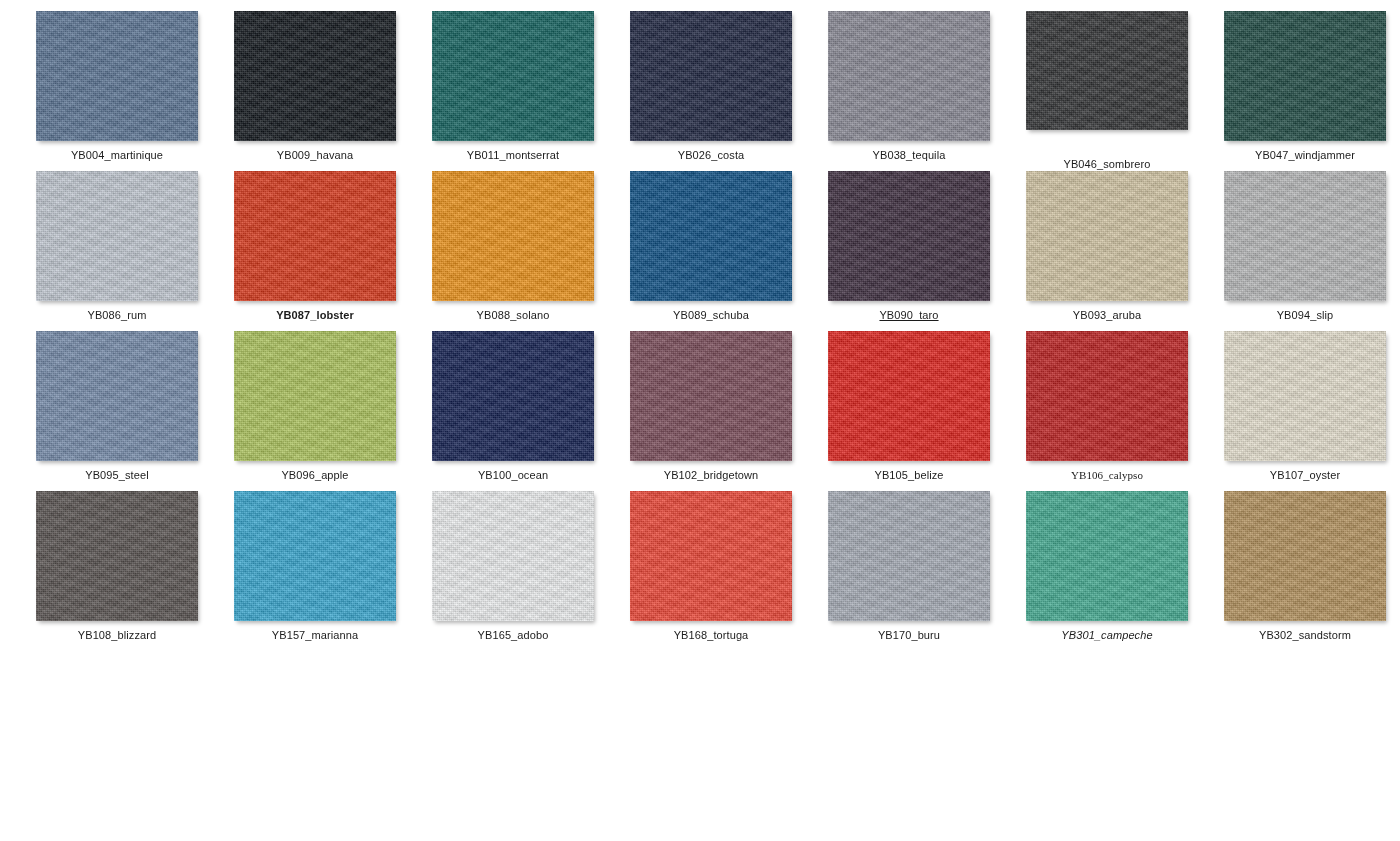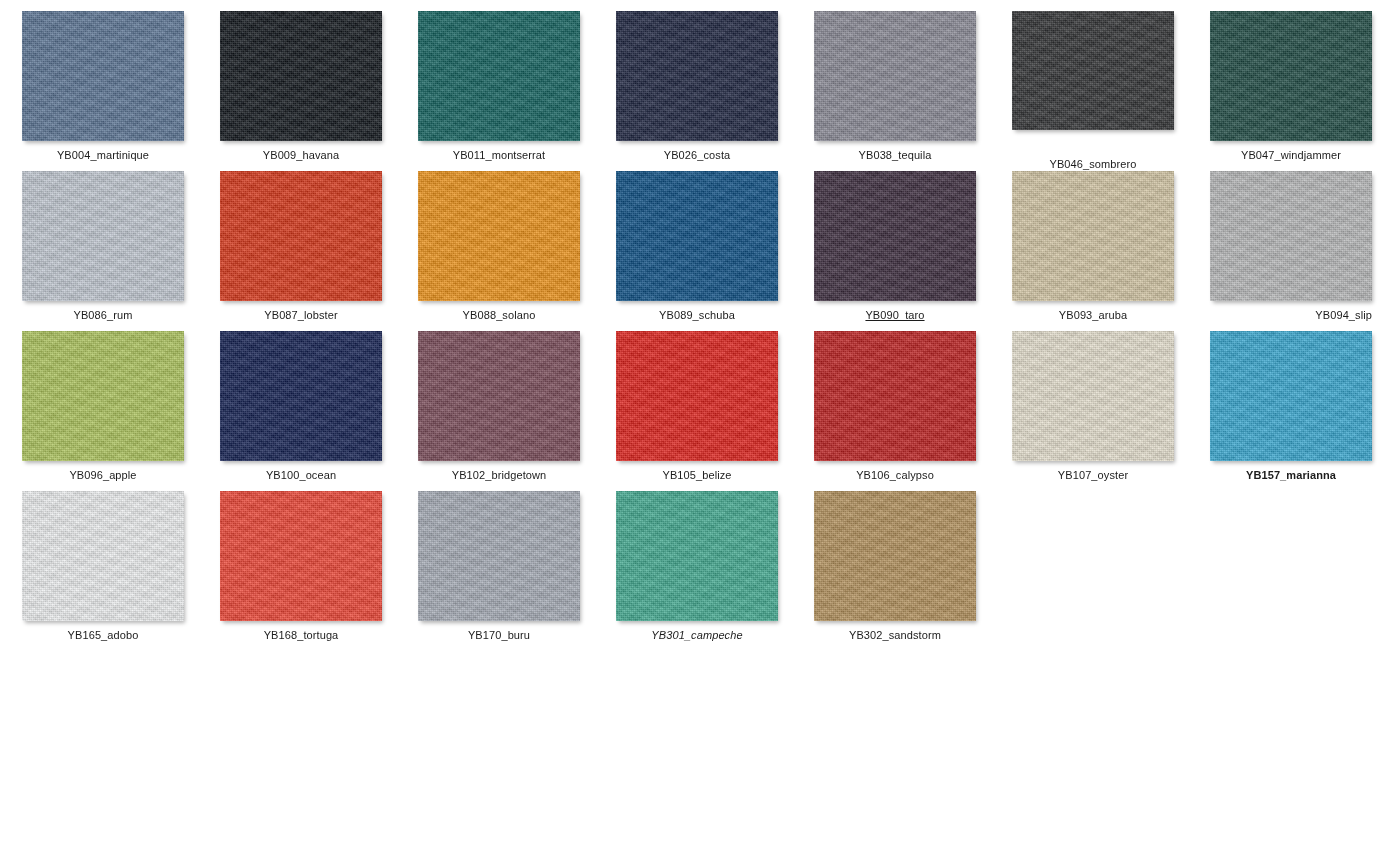--- a/index.html
+++ b/index.html
@@ -13,21 +13,21 @@
     height: 841px;
     font-family: "Liberation Sans", sans-serif;
     overflow: hidden;
   }
 
   #swatch-grid {
     position: relative;
     width: 1400px;
     height: 841px;
     box-sizing: border-box;
-    padding: 11px 0 0 22px;
+    padding: 11px 0 0 36px;
     display: grid;
     grid-template-columns: repeat(7, 198px);
     grid-auto-rows: 160px;
     justify-content: start;
     align-content: start;
   }
 
   .swatch-cell {
     width: 198px;
     height: 160px;
@@ -137,69 +137,77 @@
     <div class="swatch-cell">
       <div class="swatch-chip" title="YB047_windjammer" style="background-color: rgb(29, 74, 67);"></div>
       <div class="swatch-label" style="color: rgb(28, 28, 28);">YB047_windjammer</div>
     </div>
     <div class="swatch-cell">
       <div class="swatch-chip" title="YB086_rum" style="background-color: rgb(195, 202, 212);"></div>
       <div class="swatch-label" style="color: rgb(28, 28, 28);">YB086_rum</div>
     </div>
     <div class="swatch-cell">
       <div class="swatch-chip" title="YB087_lobster" style="background-color: rgb(218, 54, 24);"></div>
-      <div class="swatch-label" style="color: rgb(28, 28, 28);">YB087_lobster</div>
+      <div class="swatch-label" style="color: rgb(28, 28, 28); font-weight: bold;">YB087_lobster</div>
     </div>
     <div class="swatch-cell">
       <div class="swatch-chip" title="YB088_solano" style="background-color: rgb(239, 147, 23);"></div>
       <div class="swatch-label" style="color: rgb(28, 28, 28);">YB088_solano</div>
     </div>
     <div class="swatch-cell">
       <div class="swatch-chip" title="YB089_schuba" style="background-color: rgb(11, 79, 134);"></div>
       <div class="swatch-label" style="color: rgb(28, 28, 28);">YB089_schuba</div>
     </div>
     <div class="swatch-cell">
       <div class="swatch-chip" title="YB090_taro" style="background-color: rgb(59, 43, 61);"></div>
       <div class="swatch-label" style="color: rgb(28, 28, 28); text-decoration: underline;">YB090_taro</div>
     </div>
     <div class="swatch-cell">
       <div class="swatch-chip" title="YB093_aruba" style="background-color: rgb(213, 199, 165);"></div>
       <div class="swatch-label" style="color: rgb(28, 28, 28);">YB093_aruba</div>
     </div>
     <div class="swatch-cell">
       <div class="swatch-chip" title="YB094_slip" style="background-color: rgb(185, 186, 187);"></div>
-      <div class="swatch-label" style="color: rgb(28, 28, 28); text-align: right;">YB094_slip</div>
+      <div class="swatch-label" style="color: rgb(28, 28, 28);">YB094_slip</div>
+    </div>
+    <div class="swatch-cell">
+      <div class="swatch-chip" title="YB095_steel" style="background-color: rgb(116, 139, 171);"></div>
+      <div class="swatch-label" style="color: rgb(28, 28, 28);">YB095_steel</div>
     </div>
     <div class="swatch-cell">
       <div class="swatch-chip" title="YB096_apple" style="background-color: rgb(174, 198, 92);"></div>
       <div class="swatch-label" style="color: rgb(28, 28, 28);">YB096_apple</div>
     </div>
     <div class="swatch-cell">
       <div class="swatch-chip" title="YB100_ocean" style="background-color: rgb(18, 31, 82);"></div>
       <div class="swatch-label" style="color: rgb(28, 28, 28);">YB100_ocean</div>
     </div>
     <div class="swatch-cell">
       <div class="swatch-chip" title="YB102_bridgetown" style="background-color: rgb(122, 74, 88);"></div>
       <div class="swatch-label" style="color: rgb(28, 28, 28);">YB102_bridgetown</div>
     </div>
     <div class="swatch-cell">
       <div class="swatch-chip" title="YB105_belize" style="background-color: rgb(226, 32, 26);"></div>
       <div class="swatch-label" style="color: rgb(28, 28, 28);">YB105_belize</div>
     </div>
     <div class="swatch-cell">
       <div class="swatch-chip" title="YB106_calypso" style="background-color: rgb(191, 31, 31);"></div>
-      <div class="swatch-label" style="color: rgb(28, 28, 28);">YB106_calypso</div>
+      <div class="swatch-label" style="color: rgb(28, 28, 28); font-family: Liberation Serif, serif;">YB106_calypso</div>
     </div>
     <div class="swatch-cell">
       <div class="swatch-chip" title="YB107_oyster" style="background-color: rgb(232, 226, 208);"></div>
       <div class="swatch-label" style="color: rgb(28, 28, 28);">YB107_oyster</div>
     </div>
     <div class="swatch-cell">
+      <div class="swatch-chip" title="YB108_blizzard" style="background-color: rgb(88, 82, 80);"></div>
+      <div class="swatch-label" style="color: rgb(28, 28, 28);">YB108_blizzard</div>
+    </div>
+    <div class="swatch-cell">
       <div class="swatch-chip" title="YB157_marianna" style="background-color: rgb(54, 168, 210);"></div>
-      <div class="swatch-label" style="color: rgb(28, 28, 28); font-weight: bold;">YB157_marianna</div>
+      <div class="swatch-label" style="color: rgb(28, 28, 28);">YB157_marianna</div>
     </div>
     <div class="swatch-cell">
       <div class="swatch-chip" title="YB165_adobo" style="background-color: rgb(240, 242, 243);"></div>
       <div class="swatch-label" style="color: rgb(28, 28, 28);">YB165_adobo</div>
     </div>
     <div class="swatch-cell">
       <div class="swatch-chip" title="YB168_tortuga" style="background-color: rgb(240, 68, 52);"></div>
       <div class="swatch-label" style="color: rgb(28, 28, 28);">YB168_tortuga</div>
     </div>
     <div class="swatch-cell">

